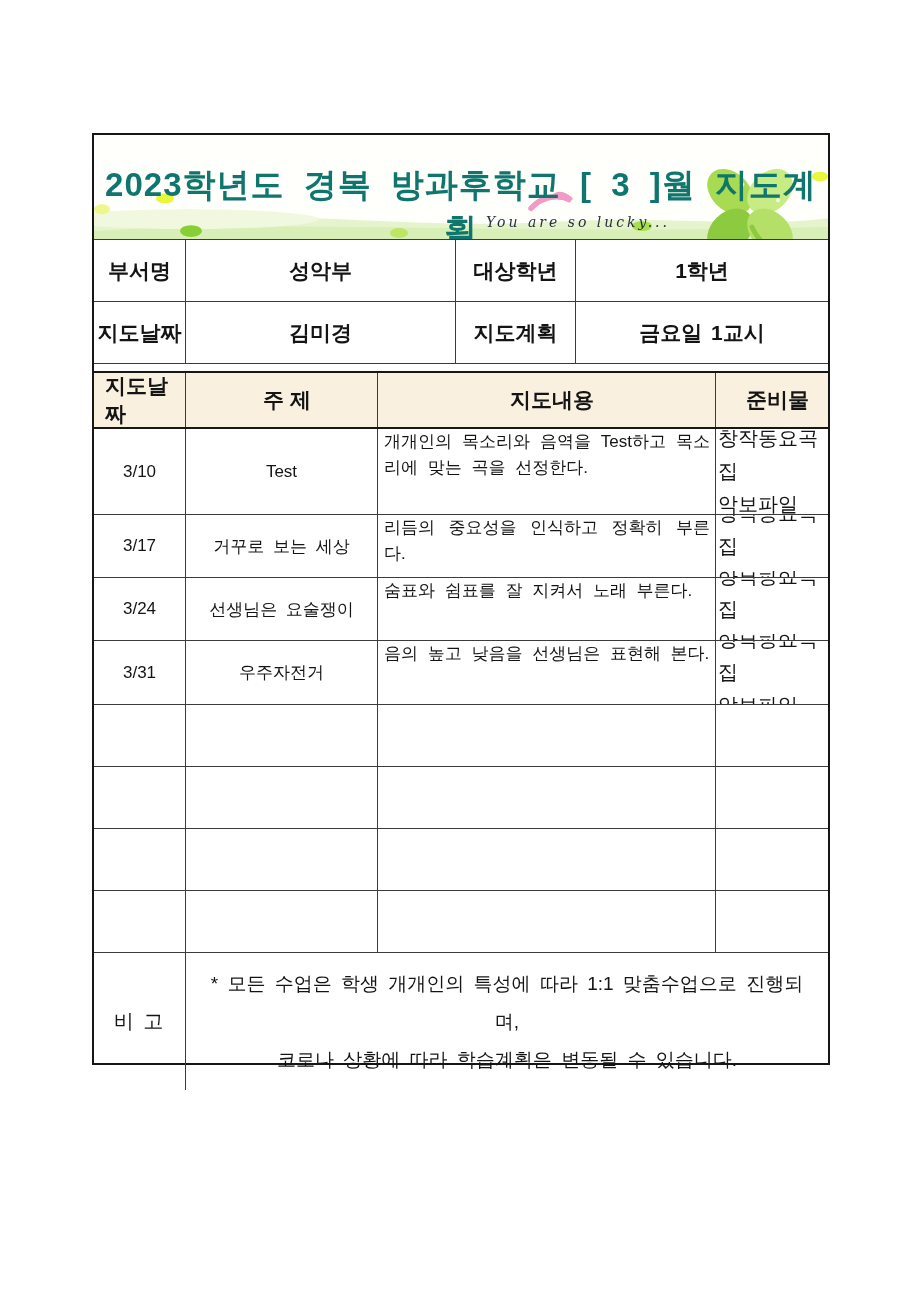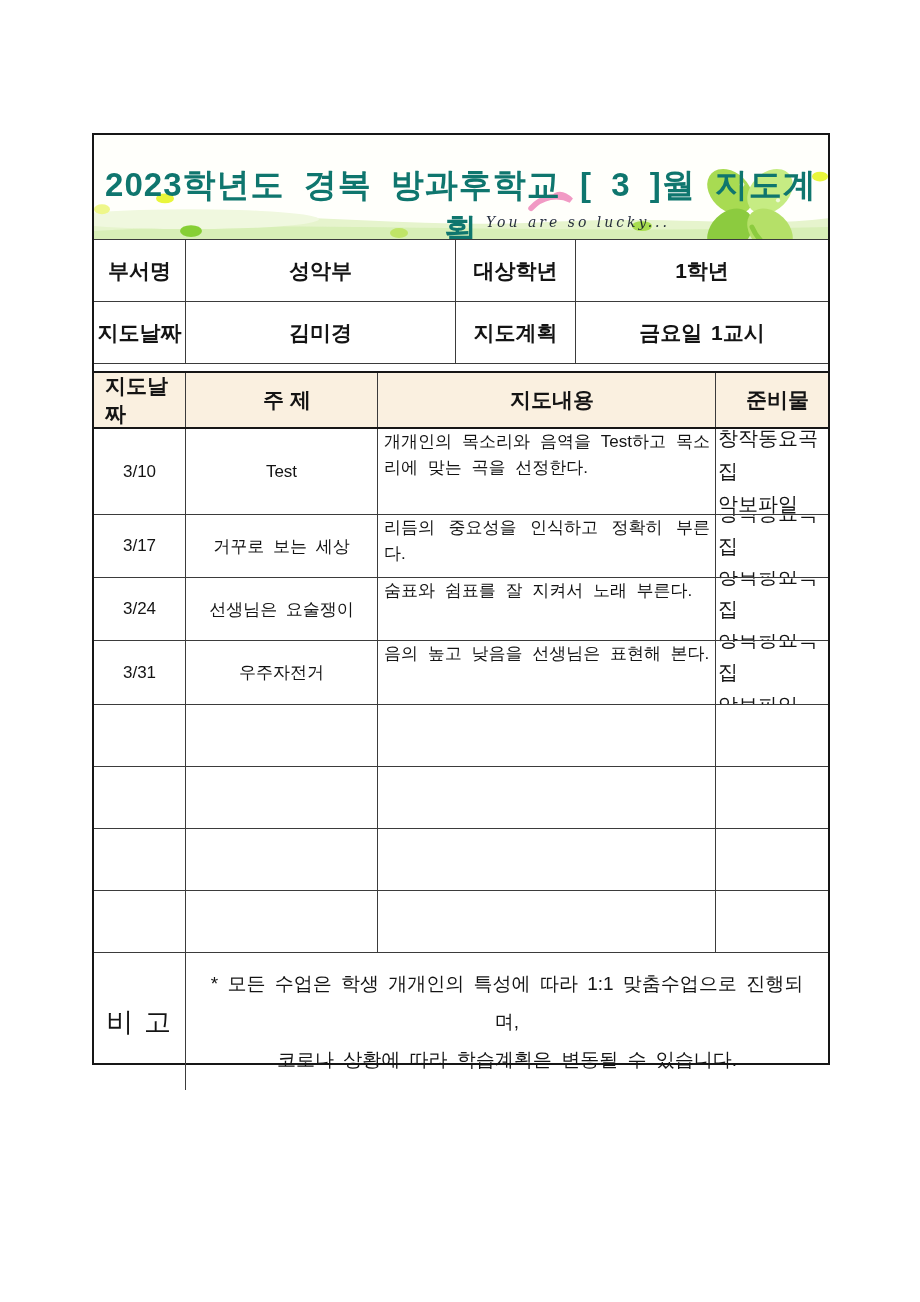--- a/index.html
+++ b/index.html
@@ -64,21 +64,21 @@
     align-items:flex-start;justify-content:flex-start;
     padding:0 5px 4px 6px;font-size:17px;line-height:1.55;
     text-align:justify;word-break:break-all;word-spacing:5px;
   }
   .materials-cell{
     font-size:20px;line-height:1.65;white-space:pre-line;
     padding:2px;
   }
   
   .note-row{height:137px;}
-  .note-label{font-size:27px;font-weight:500;letter-spacing:2px;font-family:Liberation Serif, serif;}
+  .note-label{font-size:20px;font-weight:500;letter-spacing:2px;}
   .note-content{
     font-size:19px;font-weight:500;line-height:2.0;text-align:center;
     white-space:pre-line;word-spacing:4px;padding:0 18px;
   }
 </style>
 </head>
 <body>
 
 <div class="page">
   <div class="doc">

